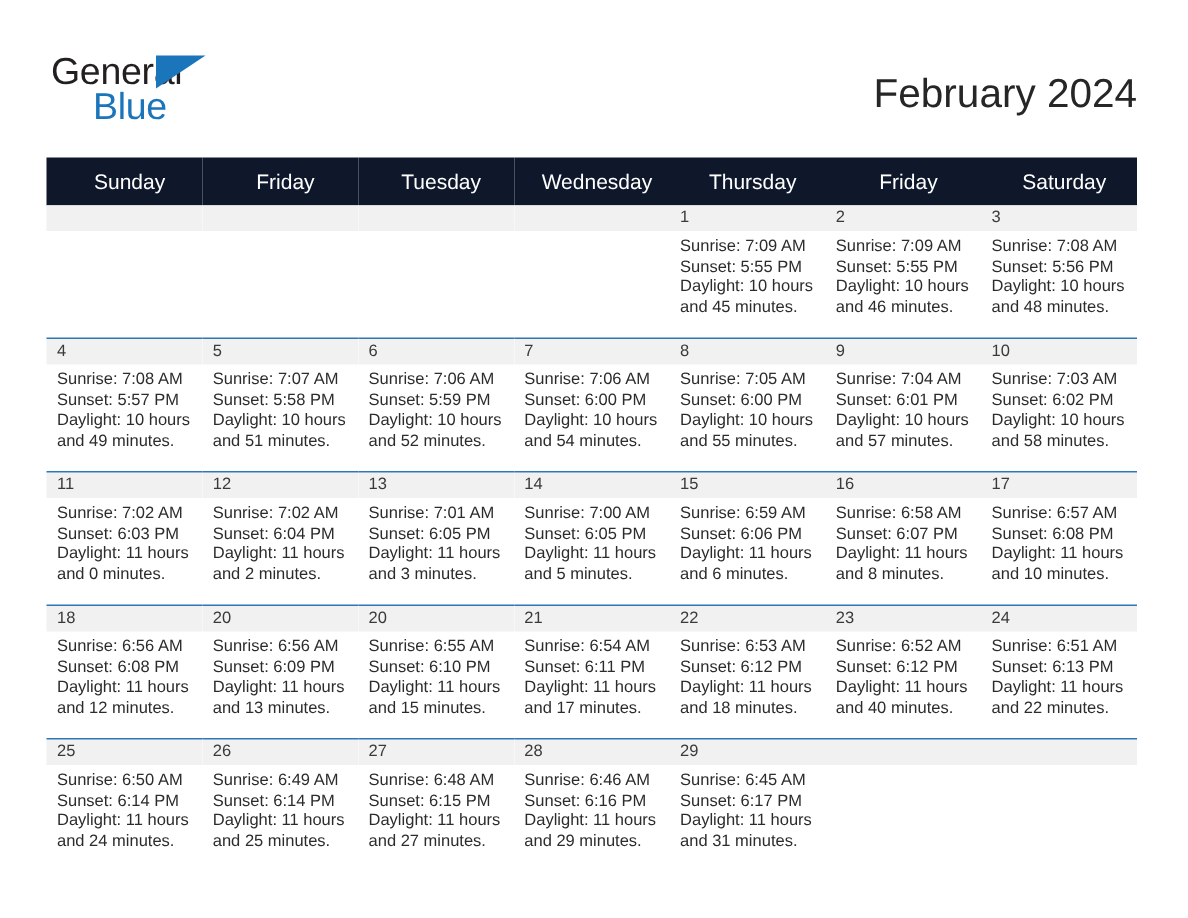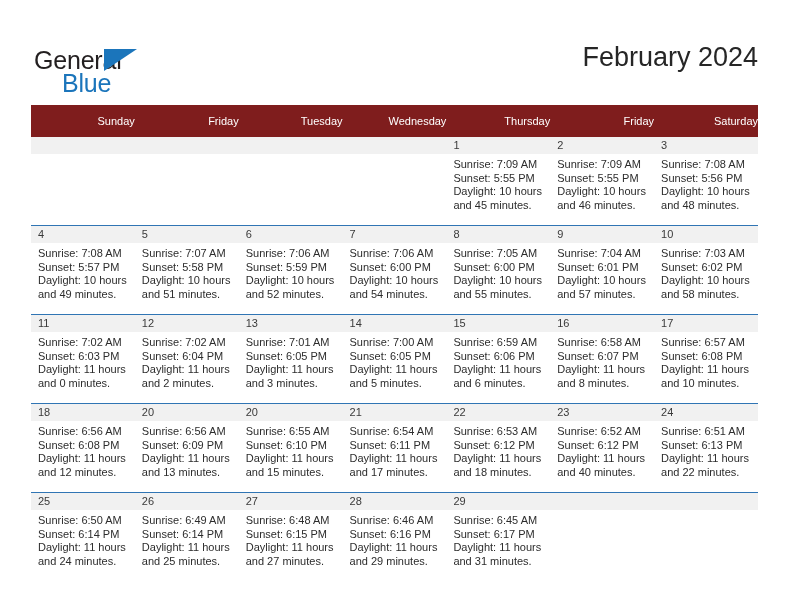--- a/index.html
+++ b/index.html
@@ -21,21 +21,20 @@
     box-sizing: border-box;
   }
 
   
   .header {
     position: absolute;
     left: 34px;
     top: 28px;
     right: 34px;
     height: 68px;
-    margin-top: 12px;
   }
   .brand {
     position: absolute;
     left: 0;
     top: 6px;
     width: 230px;
     height: 56px;
   }
   .brand-general {
     position: absolute;
@@ -61,21 +60,21 @@
     top: 3px;
     width: 0;
     height: 0;
     border-left: 33px solid #1b75bb;
     border-bottom: 22px solid transparent;
   }
 
   .title-block {
     position: absolute;
     right: 0;
-    top: 0;
+    top: 17px;
     text-align: center;
   }
   .cal-title {
     font-size: 27px;
     color: #262626;
     line-height: 34px;
     white-space: nowrap;
   }
   .cal-subtitle {
     font-size: 14.5px;
@@ -88,25 +87,25 @@
   
   .calendar {
     position: absolute;
     left: 31px;
     top: 105px;
     width: 727px;
     border-collapse: collapse;
     table-layout: fixed;
   }
   .calendar th {
-    background: #7f1d1d;
+    background: #0f172a;
     color: #ffffff;
-    font-size: 11px;
+    font-size: 14px;
     font-weight: normal;
-    text-align: right;
+    text-align: center;
     padding: 6px 0 6px 7px;
     height: 20px;
     border: none;
   }
   .calendar td {
     vertical-align: top;
     padding: 0;
     border: none;
     border-top: 1px solid #3075b4;
     height: 88px;

